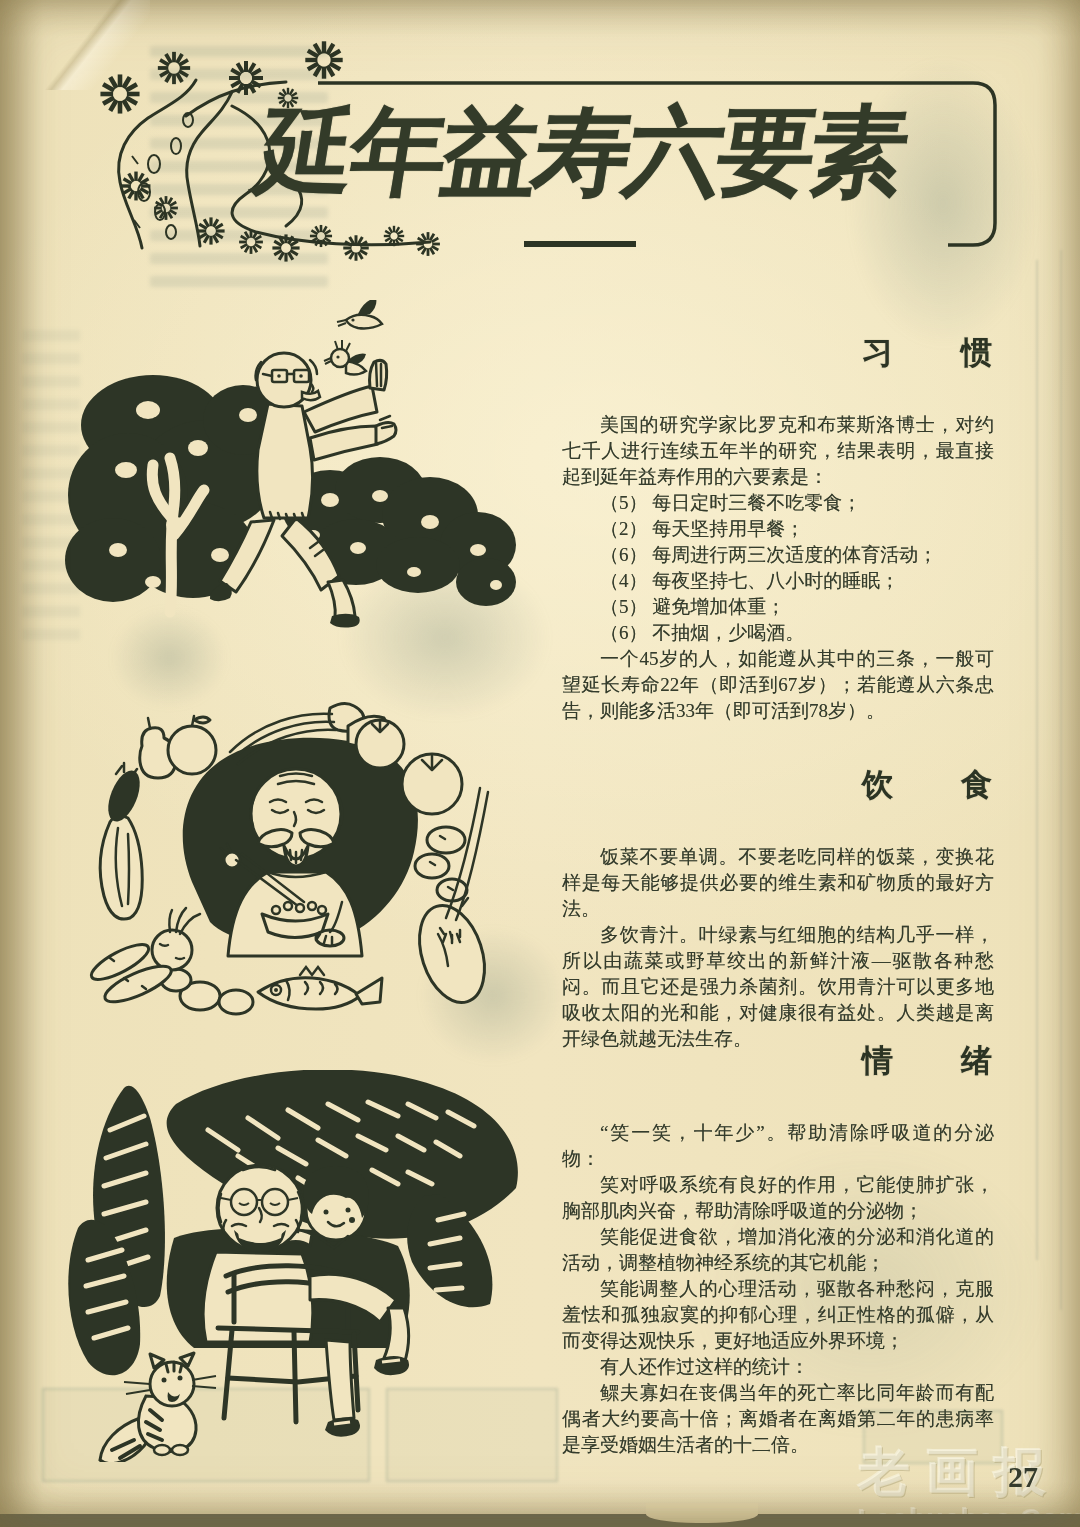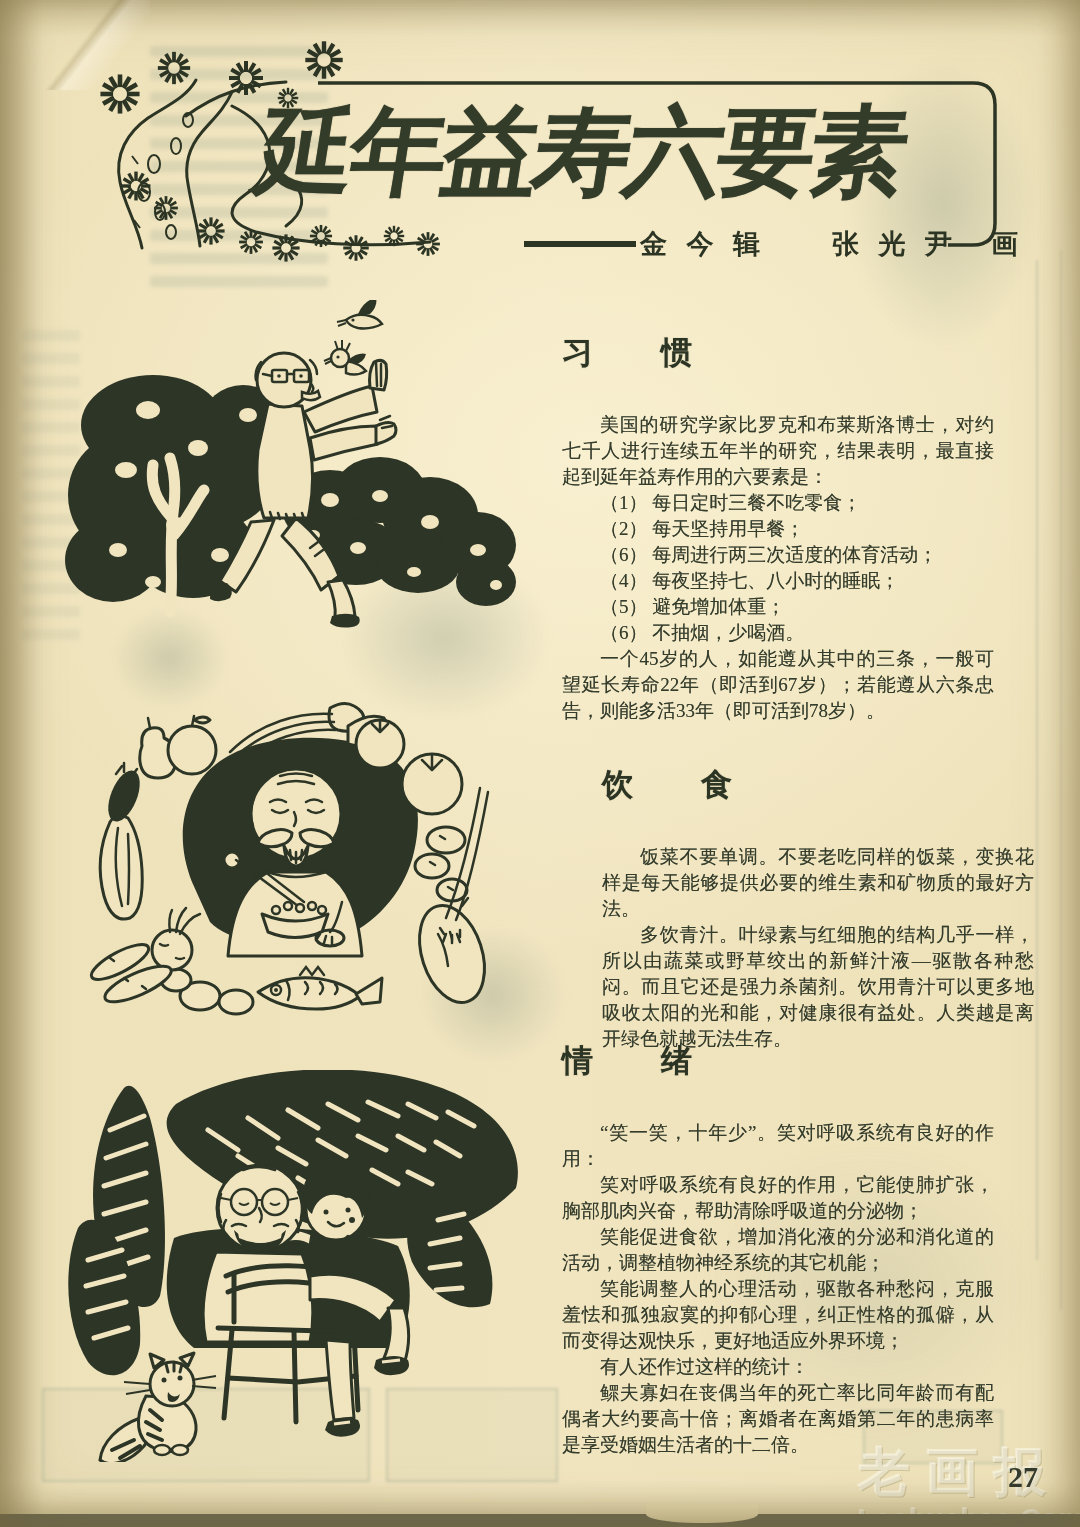--- a/index.html
+++ b/index.html
@@ -28,21 +28,21 @@
     text-shadow:0 0 1px rgba(45,53,38,.6);
   }
   .byline{
     left:640px;top:226px;font-family:"Liberation Sans","DejaVu Sans",sans-serif;
     font-weight:bold;font-size:27px;letter-spacing:6px;color:#2c3424;white-space:nowrap;
   }
   .byline-dash{left:524px;top:241px;width:112px;height:6px;background:#2c3424;}
   
   .sec{left:562px;width:432px;}
   .sec h2{
-    margin:0 0 38px 0;text-align:left;font-family:"Liberation Sans","DejaVu Sans",sans-serif;
+    margin:0 0 38px 0;text-align:right;font-family:"Liberation Sans","DejaVu Sans",sans-serif;
     font-weight:900;font-size:31px;color:#2c3424;letter-spacing:2px;
     text-shadow:0 0 1px rgba(44,52,36,.5);
   }
   .sec p{
     margin:0;text-indent:2em;font-size:19px;line-height:26px;text-align:justify;
     color:#343c2c;text-shadow:0 0 .5px rgba(52,60,44,.55);
   }
   
   .page-number{left:1008px;top:1460px;font-size:30px;font-weight:bold;color:#343b2e;}
   .watermark{left:858px;top:1438px;width:240px;pointer-events:none;
@@ -130,21 +130,20 @@
     <use href="#burst" transform="translate(358,200) scale(0.6)"></use>
     <use href="#burst" transform="translate(392,208) scale(0.7)"></use>
   </svg>
 
   <svg class="abs" style="left:0;top:0;" width="1080" height="300" viewBox="0 0 1080 300">
     <path d="M318,83 L973,83 Q995,83 995,105 L995,223 Q995,245 973,245 L948,245" fill="none" stroke="#2c3424" stroke-width="3.5"></path>
   </svg>
 
   <div class="abs title">延年益寿六要素</div>
   <div class="abs byline-dash"></div>
-  <div class="abs byline">金 今 辑　　张 光 尹　画</div>
 
   <svg class="abs" style="left:58px;top:300px;" width="465" height="365" viewBox="0 0 465 365">
     <g fill="#2d3526">
       <ellipse cx="95" cy="125" rx="72" ry="50"></ellipse>
         <ellipse cx="150" cy="175" rx="68" ry="55"></ellipse>
       <ellipse cx="70" cy="195" rx="60" ry="62"></ellipse>
         <ellipse cx="135" cy="250" rx="62" ry="48"></ellipse>
       <ellipse cx="55" cy="260" rx="48" ry="42"></ellipse>
         <ellipse cx="185" cy="120" rx="40" ry="35"></ellipse>
     </g>
@@ -378,38 +377,38 @@
       <path d="M80,70 q6,8 12,2 q-2,8 -8,8 q-6,0 -4,-10 z" fill="#2d3526"></path>
       <path d="M62,62 l-26,-2 M62,68 l-24,4 M104,58 l24,-4 M104,64 l24,2" stroke="#2d3526" stroke-width="1.8"></path>
       <ellipse cx="74" cy="128" rx="8" ry="5" fill="#f1e5c0" stroke="#2d3526" stroke-width="2.5"></ellipse>
       <ellipse cx="92" cy="128" rx="8" ry="5" fill="#f1e5c0" stroke="#2d3526" stroke-width="2.5"></ellipse>
     </g>
   </svg>
 
   <section class="abs sec" style="top:332px;">
     <h2>习　　惯</h2>
     <p>美国的研究学家比罗克和布莱斯洛博士，对约七千人进行连续五年半的研究，结果表明，最直接起到延年益寿作用的六要素是：</p>
-    <p>（1） 每日定时三餐不吃零食；</p>
+    <p>（5） 每日定时三餐不吃零食；</p>
     <p>（2） 每天坚持用早餐；</p>
     <p>（6） 每周进行两三次适度的体育活动；</p>
     <p>（4） 每夜坚持七、八小时的睡眠；</p>
     <p>（5） 避免增加体重；</p>
     <p>（6） 不抽烟，少喝酒。</p>
     <p>一个45岁的人，如能遵从其中的三条，一般可望延长寿命22年（即活到67岁）；若能遵从六条忠告，则能多活33年（即可活到78岁）。</p>
   </section>
 
-  <section class="abs sec" style="top:764px;margin-left:40px;">
+  <section class="abs sec" style="top:764px;">
     <h2>饮　　食</h2>
     <p>饭菜不要单调。不要老吃同样的饭菜，变换花样是每天能够提供必要的维生素和矿物质的最好方法。</p>
     <p>多饮青汁。叶绿素与红细胞的结构几乎一样，所以由蔬菜或野草绞出的新鲜汁液—驱散各种愁闷。而且它还是强力杀菌剂。饮用青汁可以更多地吸收太阳的光和能，对健康很有益处。人类越是离开绿色就越无法生存。</p>
   </section>
 
   <section class="abs sec" style="top:1040px;">
     <h2>情　　绪</h2>
-    <p>“笑一笑，十年少”。笑对呼吸系统有良好的作用：</p>
+    <p>“笑一笑，十年少”。帮助清除呼吸道的分泌物：</p>
     <p>笑对呼吸系统有良好的作用，它能使肺扩张，胸部肌肉兴奋，帮助清除呼吸道的分泌物；</p>
     <p>笑能促进食欲，增加消化液的分泌和消化道的活动，调整植物神经系统的其它机能；</p>
     <p>笑能调整人的心理活动，驱散各种愁闷，克服羞怯和孤独寂寞的抑郁心理，纠正性格的孤僻，从而变得达观快乐，更好地适应外界环境；</p>
     <p>有人还作过这样的统计：</p>
     <p>鳏夫寡妇在丧偶当年的死亡率比同年龄而有配偶者大约要高十倍；离婚者在离婚第二年的患病率是享受婚姻生活者的十二倍。</p>
   </section>
 
   <div class="abs watermark">
     <div class="wm-cn">老画报</div>
     <div class="wm-en">Laohuabao.Com</div>

